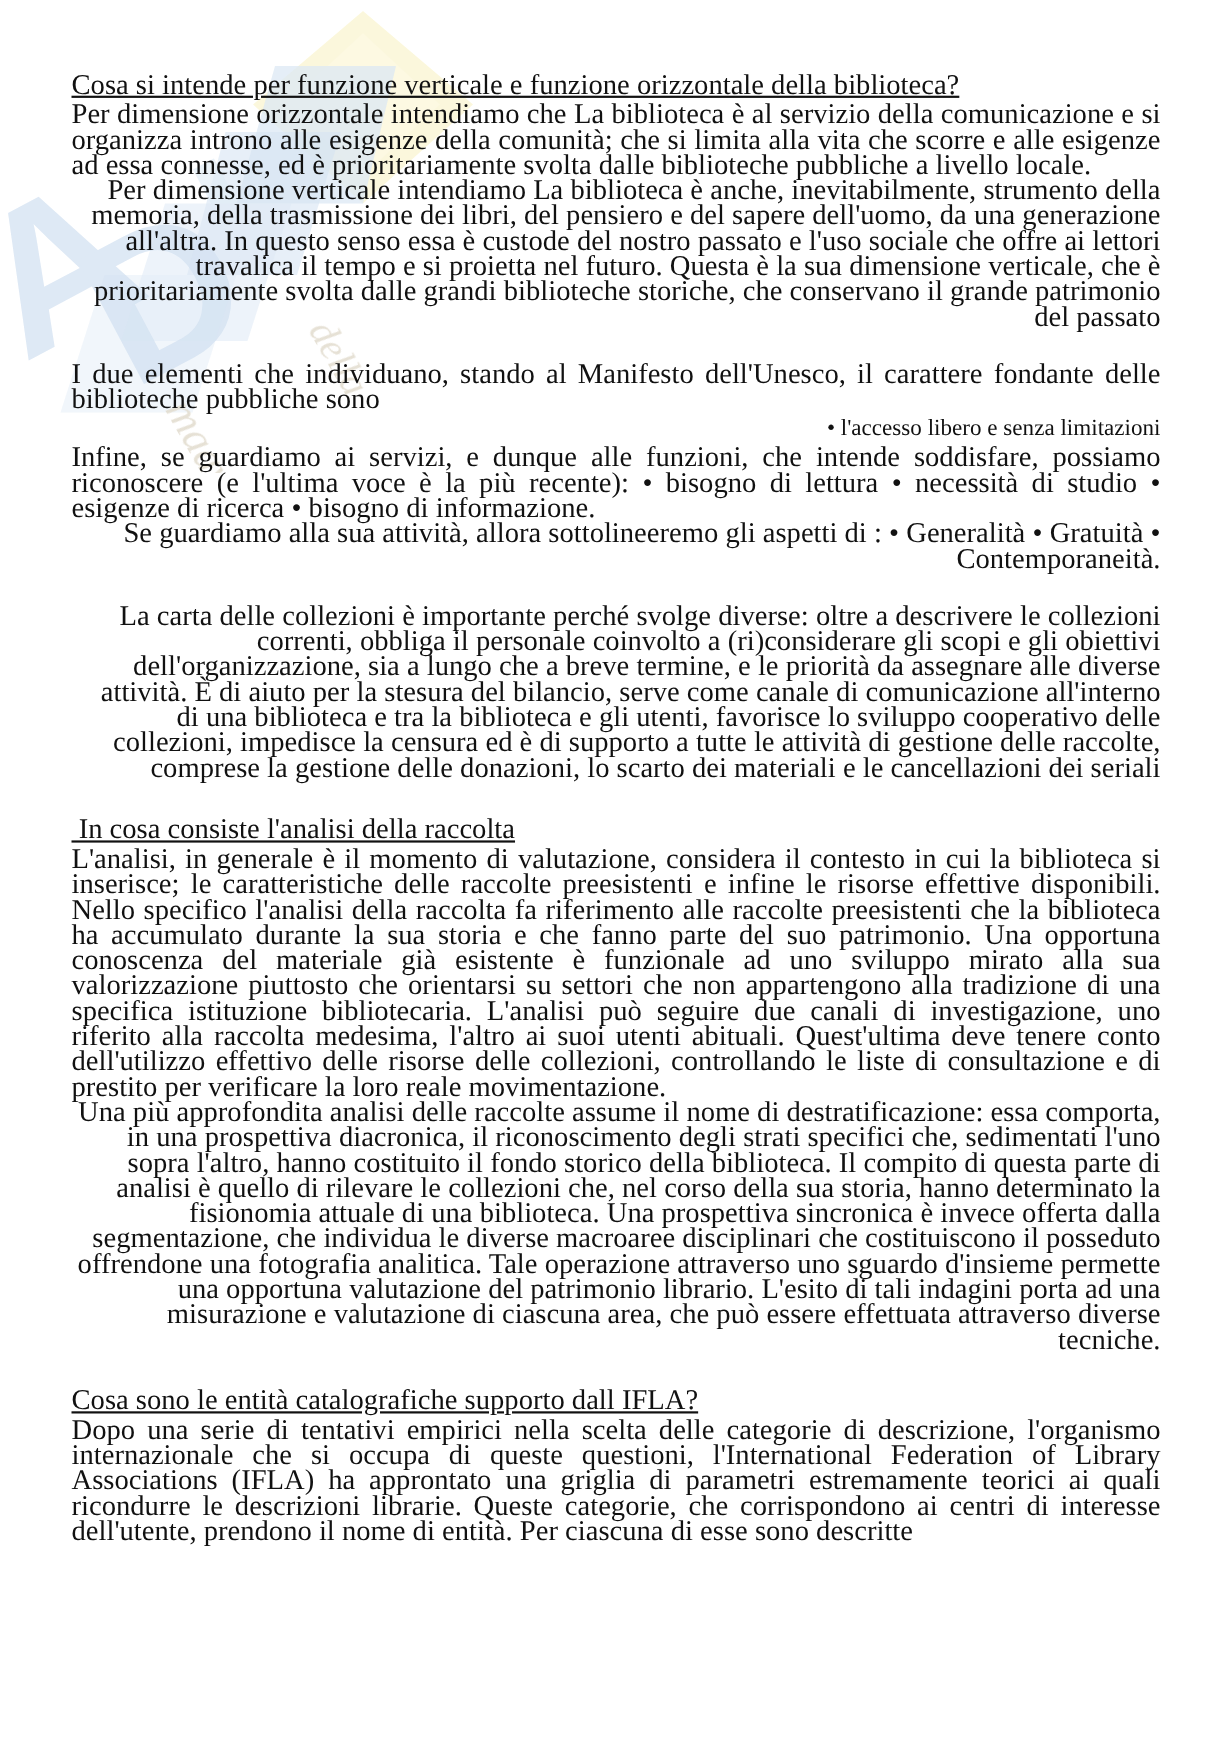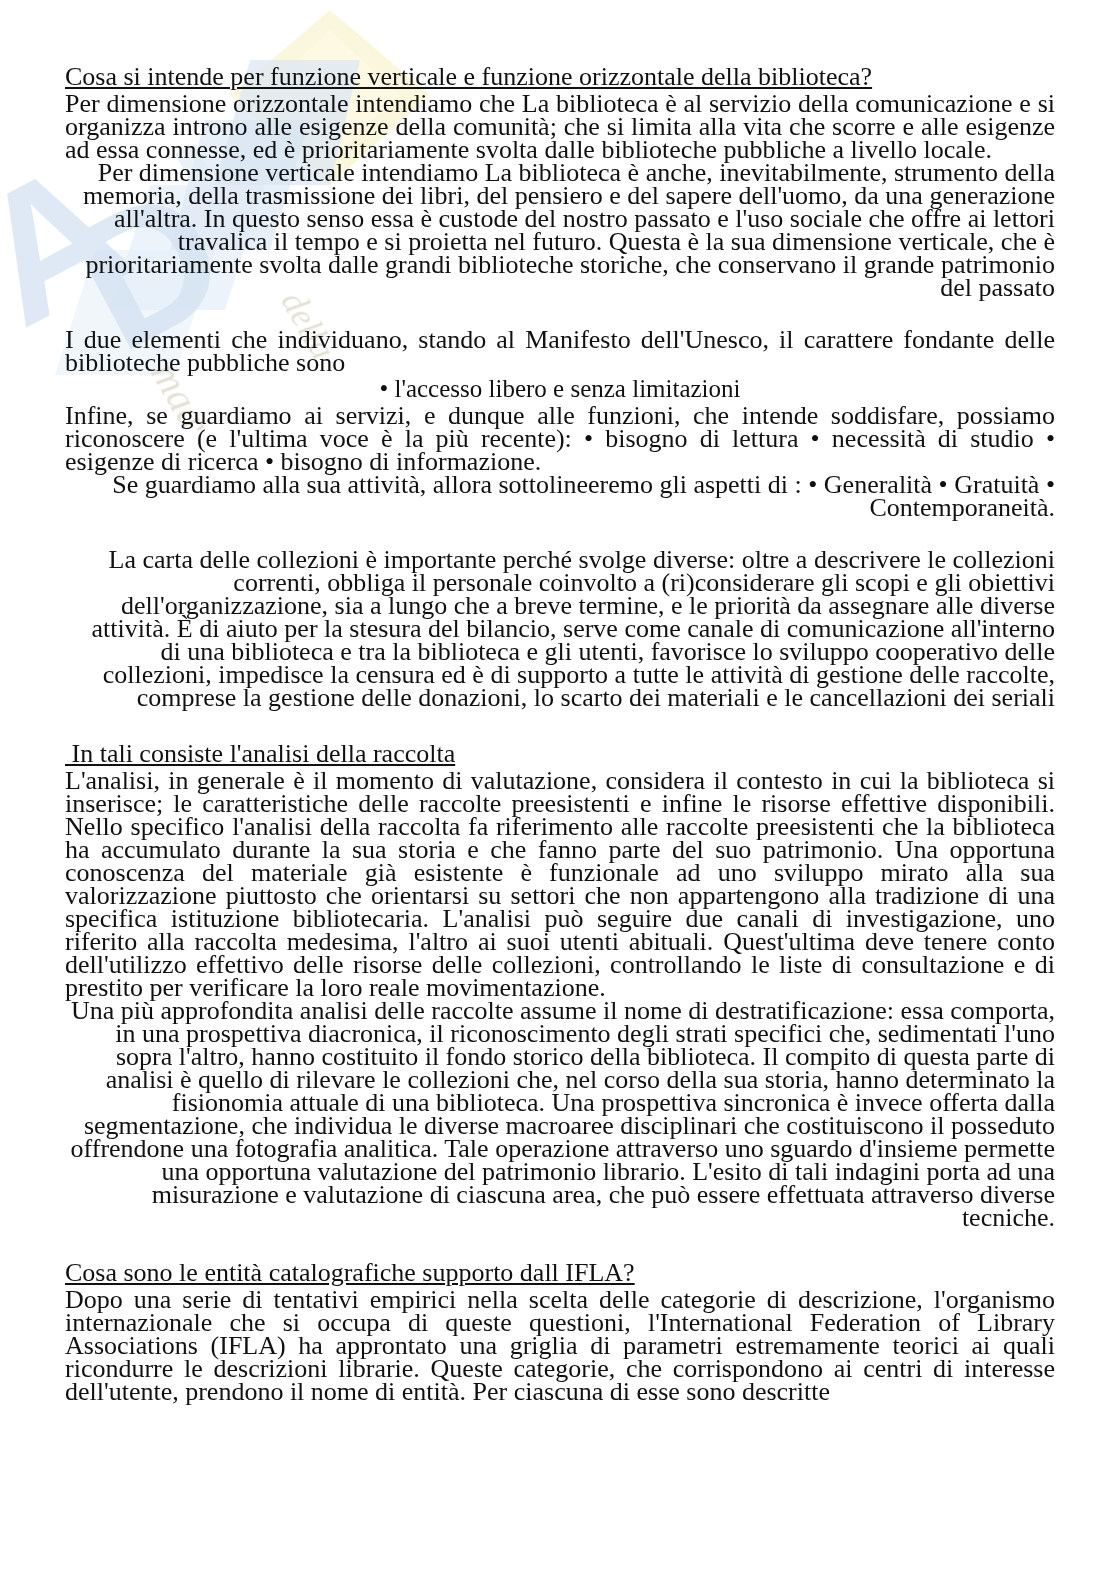--- a/index.html
+++ b/index.html
@@ -55,22 +55,22 @@
     margin: 0;
     text-align: justify;
     text-justify: inter-word;
     font-size: 26px;
     line-height: 23px;
   }
   .para.last-loose { text-align: right; font-family: Liberation Serif, serif; }
 
   .bullet-line {
     margin: 0;
-    text-align: center;
-    font-size: 25px;
+    text-align: right;
+    font-size: 21px;
     line-height: 29.6px;
   }
 
   .gap { height: 29.6px; }
 </style>
 </head>
 <body>
 
 <div class="page">
 
@@ -121,21 +121,21 @@
 
     <div class="gap"></div>
 
     <div class="qa-block">
       <div class="para last-loose">La carta delle collezioni è importante perché svolge diverse: oltre a descrivere le collezioni correnti, obbliga il personale coinvolto a (ri)considerare gli scopi e gli obiettivi dell'organizzazione, sia a lungo che a breve termine, e le priorità da assegnare alle diverse attività. È di aiuto per la stesura del bilancio, serve come canale di comunicazione all'interno di una biblioteca e tra la biblioteca e gli utenti, favorisce lo sviluppo cooperativo delle collezioni, impedisce la censura ed è di supporto a tutte le attività di gestione delle raccolte, comprese la gestione delle donazioni, lo scarto dei materiali e le cancellazioni dei seriali</div>
     </div>
 
     <div class="gap"></div>
 
     <div class="qa-block">
-      <div class="qa-heading"> In tali consiste l'analisi della raccolta</div>
+      <div class="qa-heading"> In cosa consiste l'analisi della raccolta</div>
       <div class="para">L'analisi, in generale è il momento di valutazione, considera il contesto in cui la biblioteca si inserisce; le caratteristiche delle raccolte preesistenti e infine le risorse effettive disponibili. Nello specifico l'analisi della raccolta fa riferimento alle raccolte preesistenti che la biblioteca ha accumulato durante la sua storia e che fanno parte del suo patrimonio. Una opportuna conoscenza del materiale già esistente è funzionale ad uno sviluppo mirato alla sua valorizzazione piuttosto che orientarsi su settori che non appartengono alla tradizione di una specifica istituzione bibliotecaria. L'analisi può seguire due canali di investigazione, uno riferito alla raccolta medesima, l'altro ai suoi utenti abituali. Quest'ultima deve tenere conto dell'utilizzo effettivo delle risorse delle collezioni, controllando le liste di consultazione e di prestito per verificare la loro reale movimentazione.</div>
       <div class="para last-loose">Una più approfondita analisi delle raccolte assume il nome di destratificazione: essa comporta, in una prospettiva diacronica, il riconoscimento degli strati specifici che, sedimentati l'uno sopra l'altro, hanno costituito il fondo storico della biblioteca. Il compito di questa parte di analisi è quello di rilevare le collezioni che, nel corso della sua storia, hanno determinato la fisionomia attuale di una biblioteca. Una prospettiva sincronica è invece offerta dalla segmentazione, che individua le diverse macroaree disciplinari che costituiscono il posseduto offrendone una fotografia analitica. Tale operazione attraverso uno sguardo d'insieme permette una opportuna valutazione del patrimonio librario. L'esito di tali indagini porta ad una misurazione e valutazione di ciascuna area, che può essere effettuata attraverso diverse tecniche.</div>
     </div>
 
     <div class="gap"></div>
 
     <div class="qa-block">
       <div class="qa-heading">Cosa sono le entità catalografiche supporto dall IFLA?</div>
       <div class="para">Dopo una serie di tentativi empirici nella scelta delle categorie di descrizione, l'organismo internazionale che si occupa di queste questioni, l'International Federation of Library Associations (IFLA) ha approntato una griglia di parametri estremamente teorici ai quali ricondurre le descrizioni librarie. Queste categorie, che corrispondono ai centri di interesse dell'utente, prendono il nome di entità. Per ciascuna di esse sono descritte</div>
     </div>

